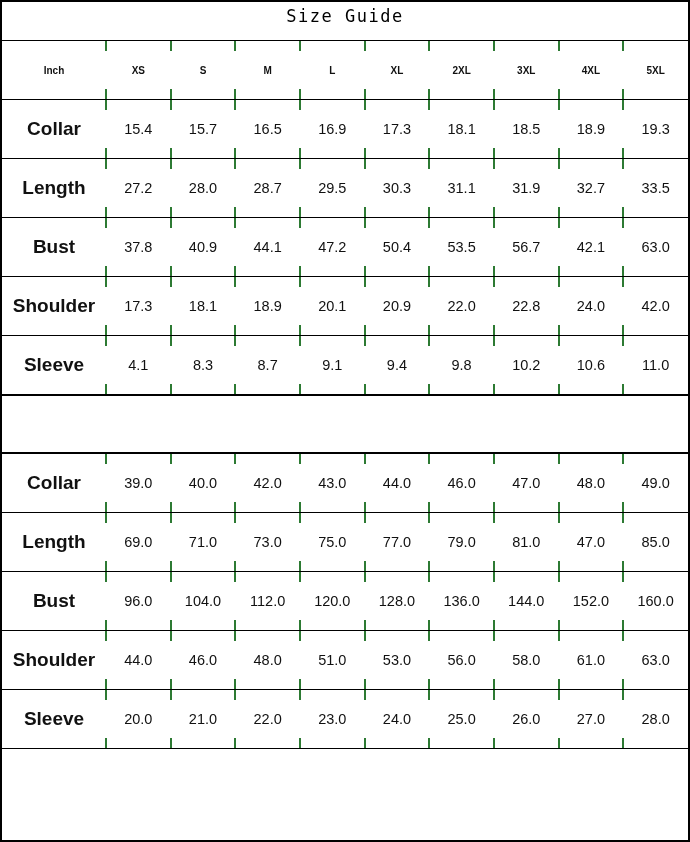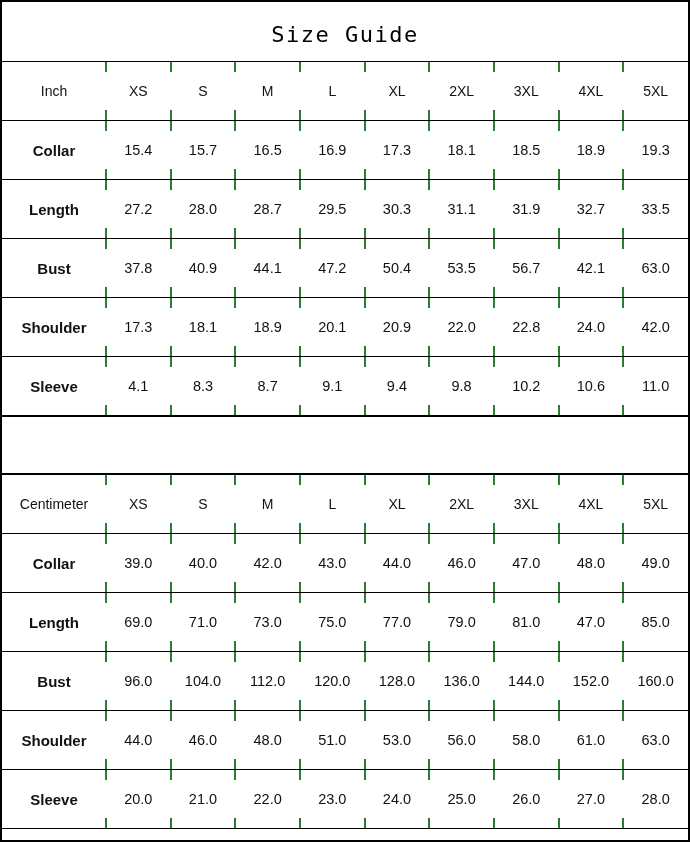--- a/index.html
+++ b/index.html
@@ -18,23 +18,23 @@
     position: relative;
     width: 690px;
     height: 842px;
     box-sizing: border-box;
     border: 2px solid #000000;
     background: #ffffff;
   }
   .title {
     text-align: center;
     font-family: "DejaVu Sans Mono", monospace;
-    font-size: 22px;
+    font-size: 17px;
     letter-spacing: 1.5px;
-    padding-top: 20px;
+    padding-top: 4px;
     padding-bottom: 14px;
     color: #000000;
   }
   table.size-table {
     width: 100%;
     border-collapse: collapse;
     table-layout: fixed;
   }
   table.size-table td, table.size-table th {
     border: 1px solid #000000;
@@ -63,26 +63,26 @@
   table.size-table th:not(:first-child)::after {
     content: "";
     position: absolute;
     left: -1px;
     bottom: 0;
     width: 2px;
     height: 10px;
     background: #2d7a33;
   }
   table.size-table tr.head th {
-    font-weight: normal;
-    font-size: 14px;
+    font-weight: bold;
+    font-size: 10px;
   }
   table.size-table td.rowlabel {
     font-weight: bold;
-    font-size: 15px;
+    font-size: 19px;
   }
   col.label-col { width: 104px; }
   .gap {
     height: 56px;
     border-top: 1px solid #000000;
     border-bottom: 1px solid #000000;
     background: #ffffff;
   }
   .footer {
     text-align: center;
@@ -199,32 +199,20 @@
         <col>
         <col>
         <col>
         <col>
         <col>
         <col>
         <col>
         <col>
       </colgroup>
     <tbody>
-      <tr class="head">
-        <th>Centimeter</th>
-        <th>XS</th>
-        <th>S</th>
-        <th>M</th>
-        <th>L</th>
-        <th>XL</th>
-        <th>2XL</th>
-        <th>3XL</th>
-        <th>4XL</th>
-        <th>5XL</th>
-      </tr>
       <tr>
         <td class="rowlabel">Collar</td>
         <td>39.0</td>
         <td>40.0</td>
         <td>42.0</td>
         <td>43.0</td>
         <td>44.0</td>
         <td>46.0</td>
         <td>47.0</td>
         <td>48.0</td>

